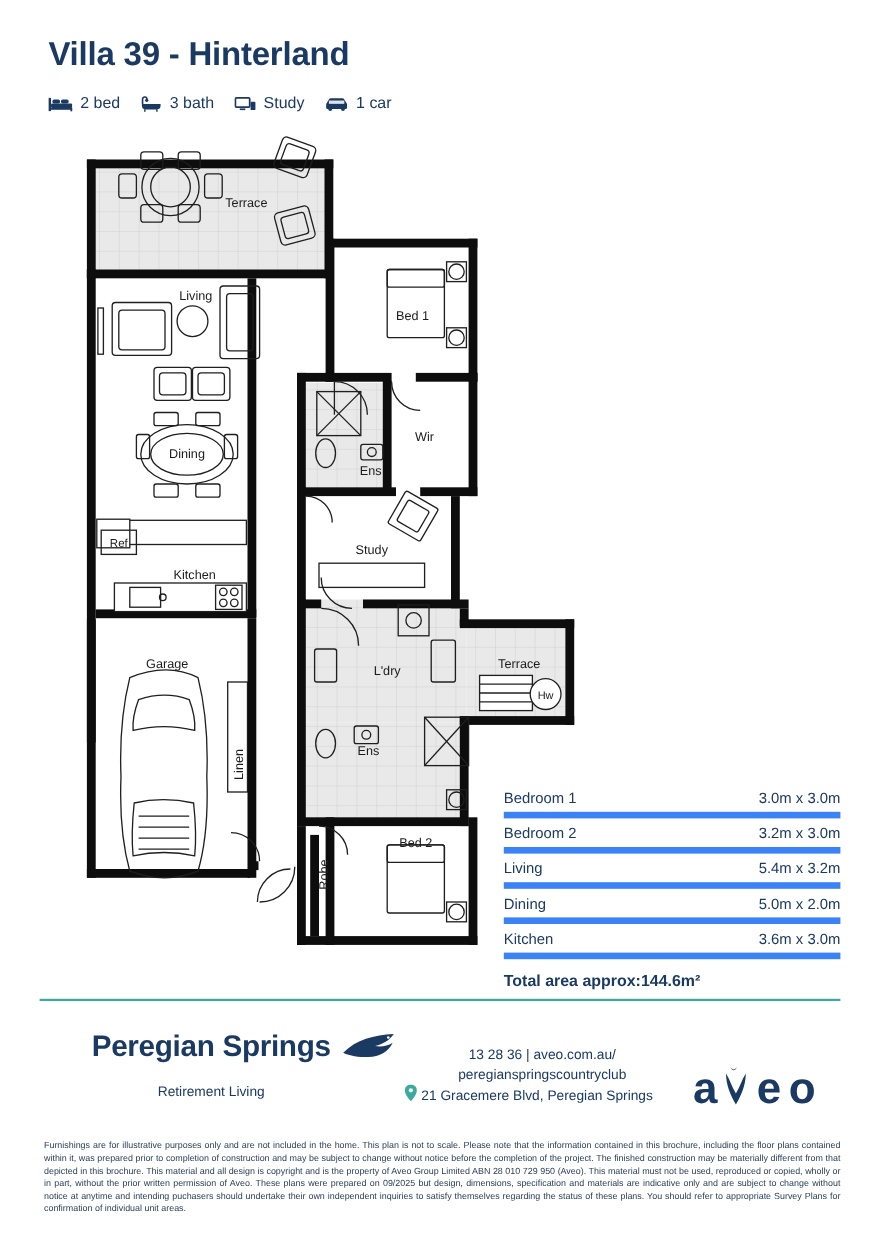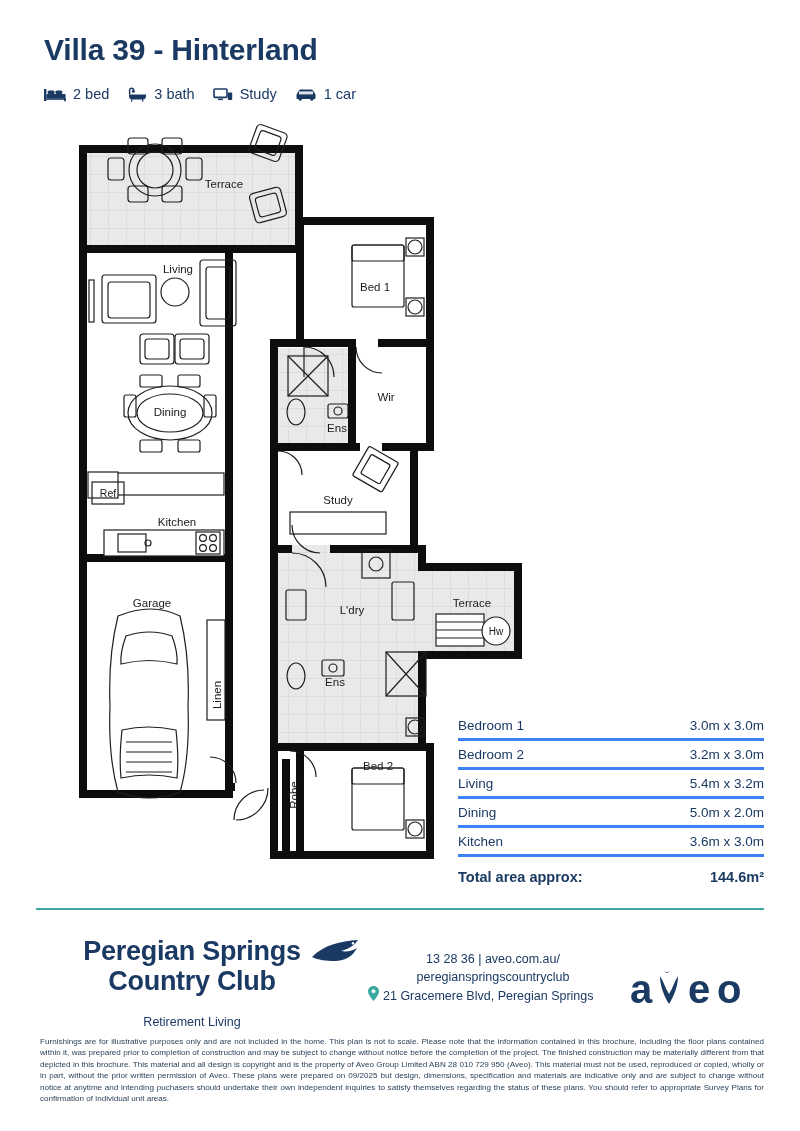--- a/index.html
+++ b/index.html
@@ -33,26 +33,26 @@
   .plan svg { display:block; }
 
   
   .schedule {
     position:absolute; left:458px; top:712px; width:306px;
     font-size:13.5px; color:#1b3a63;
   }
   .sched-row {
     display:flex; justify-content:space-between;
     padding:5.5px 0 5.5px 0;
-    border-bottom:3px solid #3b82f6;
+    border-bottom:6px solid #3b82f6;
   }
   .sched-row .label { font-weight:normal; }
   .sched-row .value { font-weight:normal; }
   .sched-total {
-    display:flex; justify-content:space-between;
+    display:flex; justify-content:flex-start;
     padding-top:12px; font-weight:bold; font-size:14.5px;
   }
 
   
   .footer-rule {
     position:absolute; left:36px; top:908px; width:728px; height:2px;
     background:#3aa9a0;
   }
   .footer { position:absolute; left:0; top:918px; width:800px; height:120px; }
   .psc-block { position:absolute; left:32px; top:18px; width:320px; text-align:center; }
@@ -401,21 +401,20 @@
   <div class="footer">
 
     <div class="psc-block">
       <span class="psc-bird">
         <svg width="54" height="26" viewBox="0 0 54 26">
           <path d="M2 18 C14 6 30 2 48 1 C44 7 38 10 31 12 C37 13 42 12 47 9 C43 17 35 22 25 22 C16 22 8 21 2 18 Z" fill="#1b3a63"></path>
           <circle cx="43" cy="4.2" r="1.2" fill="#ffffff"></circle>
         </svg>
       </span>
       <div class="psc-line1">Peregian Springs</div>
-      <div class="psc-line2">Country Club</div>
       <div class="psc-sub">Retirement Living</div>
     </div>
 
     <div class="contact">
       <div>13 28 36 | aveo.com.au/</div>
       <div>peregianspringscountryclub</div>
       <div class="addr">
         <span>
           <svg width="11" height="15" viewBox="0 0 11 15">
             <path d="M5.5 0 C2.5 0 0 2.4 0 5.3 C0 9.3 5.5 15 5.5 15 C5.5 15 11 9.3 11 5.3 C11 2.4 8.5 0 5.5 0 Z" fill="#3aa9a0"></path>

